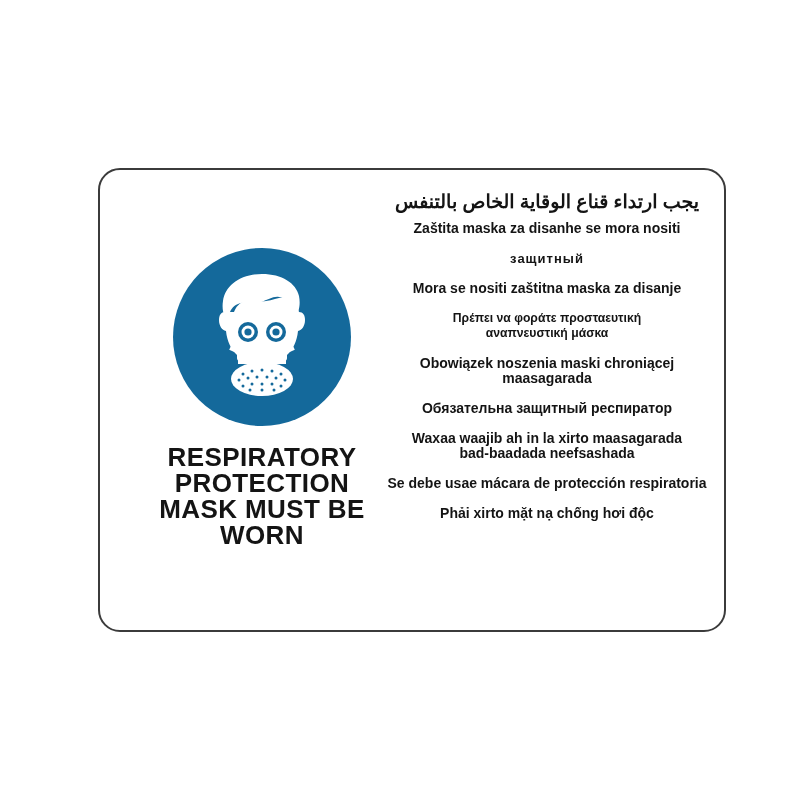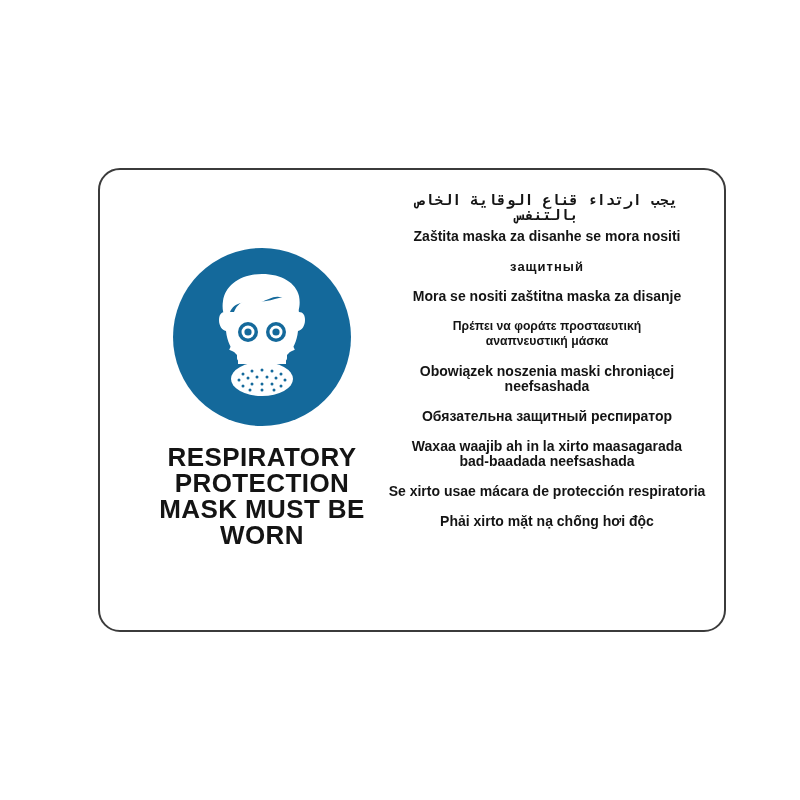--- a/index.html
+++ b/index.html
@@ -84,24 +84,23 @@
     font-weight: bold;
     color: #141414;
     font-size: 14px;
     line-height: 15px;
     margin-bottom: 15px;
     white-space: pre-line;
   }
   .lang-line:last-child { margin-bottom: 0; }
 
   .lang-ar {
-    font-size: 15px;
+    font-size: 19px;
     direction: rtl;
-    margin-bottom: 5px;
-    font-family: Liberation Mono, monospace;
+    margin-bottom: 12px;
   }
   .lang-zh {
     font-size: 13px;
     letter-spacing: 1px;
   }
   .lang-el { font-size: 12.2px; }
 </style>
 </head>
 <body>
 
@@ -198,22 +197,22 @@
 WORN</div>
     </div>
 
     <div id="language-list">
       <div class="lang-line lang-ar">يجب ارتداء قناع الوقاية الخاص بالتنفس</div>
       <div class="lang-line">Zaštita maska za disanhe se mora nositi</div>
       <div class="lang-line lang-zh">защитный</div>
       <div class="lang-line">Mora se nositi zaštitna maska za disanje</div>
       <div class="lang-line lang-el">Πρέπει να φοράτε προσταευτική
 αναπνευστική μάσκα</div>
-      <div class="lang-line">Obowiązek noszenia maski chroniącej neefsashada</div>
+      <div class="lang-line">Obowiązek noszenia maski chroniącej maasagarada</div>
       <div class="lang-line">Обязательна защитный респиратор</div>
       <div class="lang-line">Waxaa waajib ah in la xirto maasagarada
 bad-baadada neefsashada</div>
-      <div class="lang-line">Se xirto usae mácara de protección respiratoria</div>
+      <div class="lang-line">Se debe usae mácara de protección respiratoria</div>
       <div class="lang-line">Phải xirto mặt nạ chống hơi độc</div>
     </div>
 
   </div>
 </div>
 
 </body></html>

